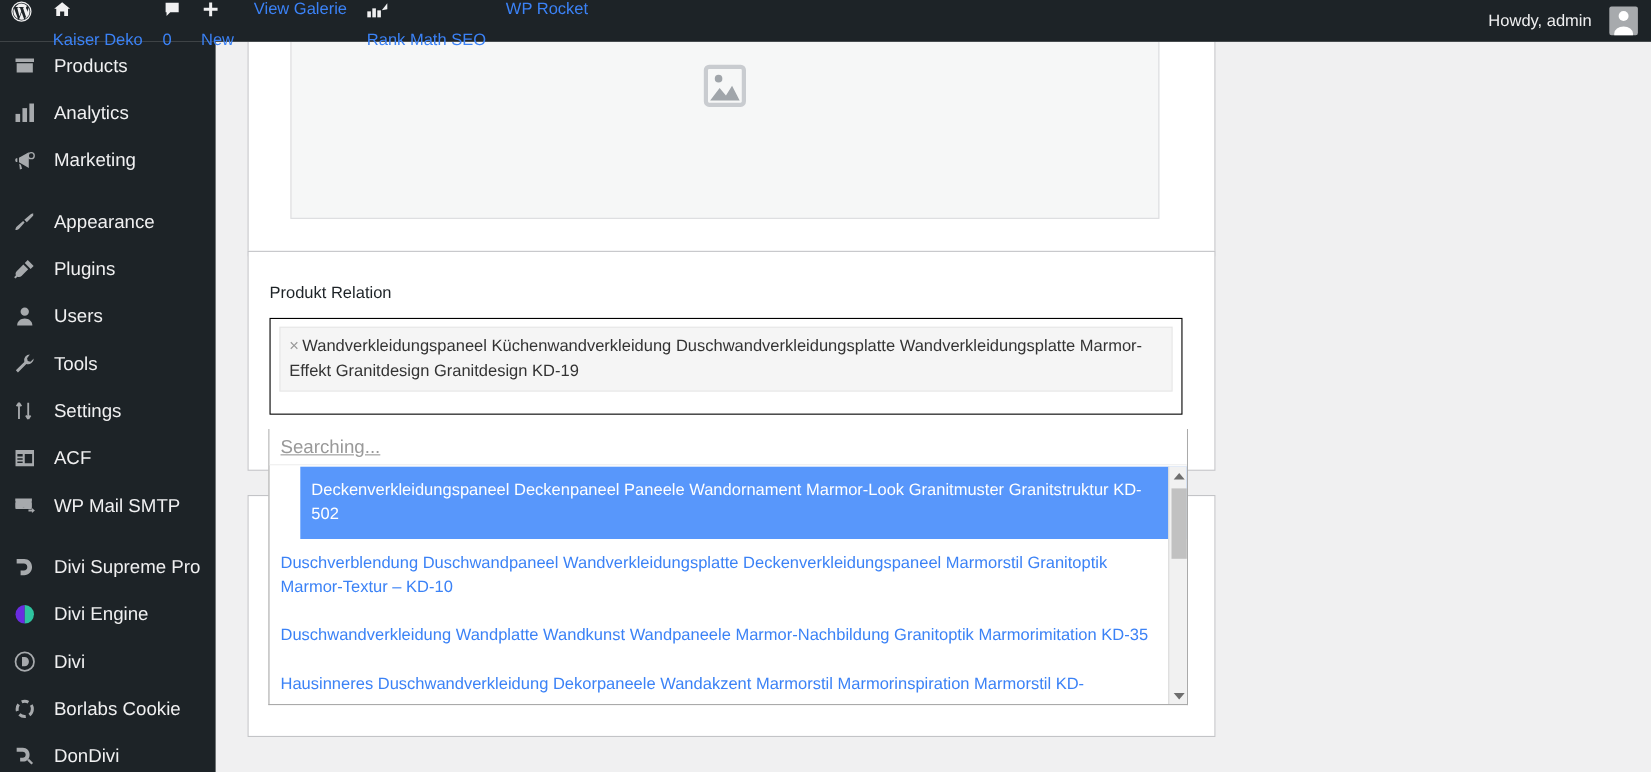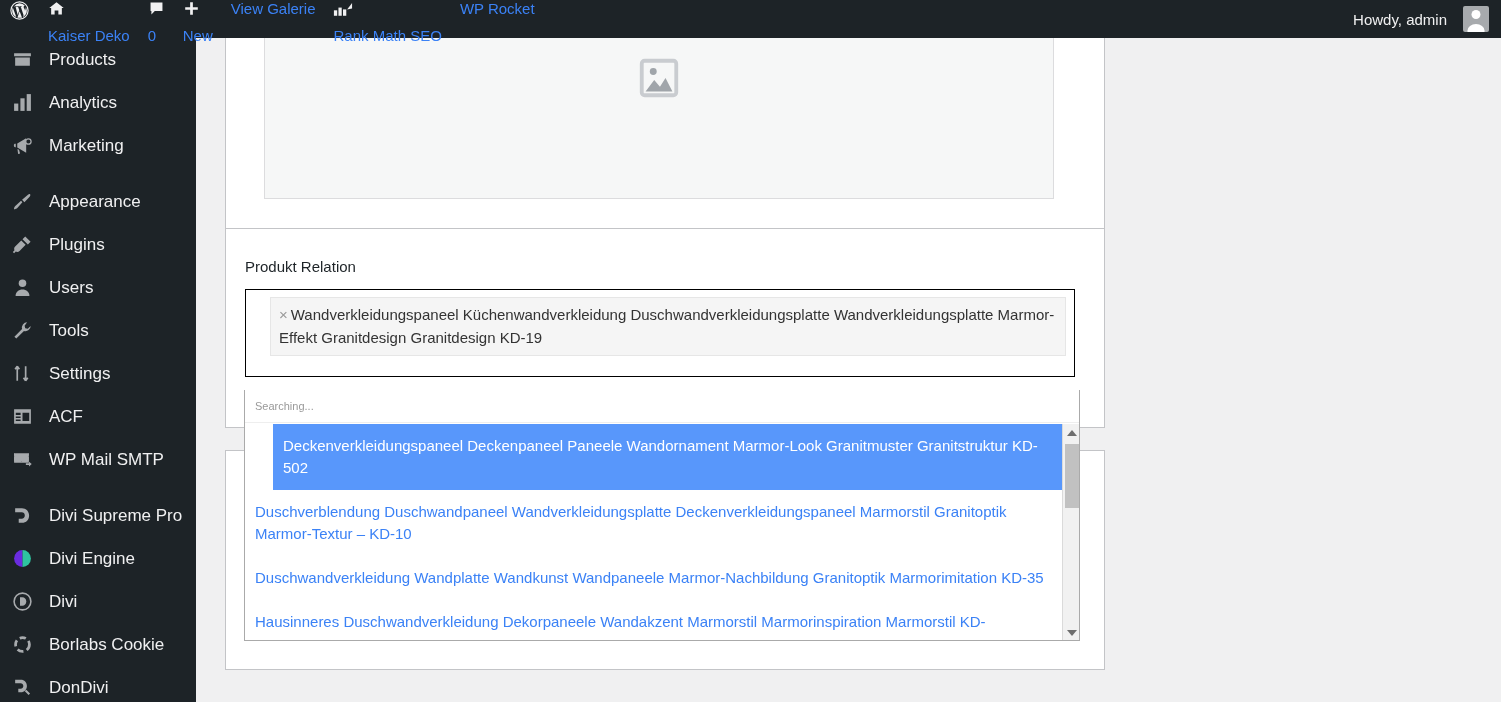--- a/index.html
+++ b/index.html
@@ -99,21 +99,21 @@
   .field-label {
     position: absolute; left: 19px; top: 29px;
     font-size: 15px; color: #1d2327;
   }
   .select-control {
     position: absolute; left: 19px; top: 60px;
     width: 830px; height: 88px;
     border: 1px solid #000; background: #fff;
   }
   .token {
-    position: absolute; left: 24px; top: 7px; right: 8px;
+    position: absolute; left: 8px; top: 7px; right: 8px;
     background: #f5f5f5; border: 1px solid #e6e6e6;
     color: #333; font-size: 15px; line-height: 23px;
     padding: 5px 8px 6px 8px;
   }
   .token-x { color: #999; margin-right: 3px; font-size: 15px; cursor: pointer; }
 
   
   #box-lower { left: 29px; top: 412px; width: 880px; height: 220px; }
   .lower-head {
     position: absolute; left: 19px; top: 15px;
@@ -138,23 +138,24 @@
     position: absolute; left: 48px; top: 352px;
     width: 836px; height: 251px;
     background: #fff;
     border: 1px solid #aaa; border-top: none;
     z-index: 90;
     overflow: hidden;
   }
   .dd-search {
     height: 33px; line-height: 33px;
     padding-left: 10px;
-    font-size: 11px; color: #999;
+    font-size: 17px; color: #999;
     border-bottom: 1px solid #eee;
     background: #fff;
+    text-decoration: underline;
   }
   .dd-list {
     position: absolute; left: 0; top: 34px;
     width: 836px; height: 217px;
     overflow: hidden;
   }
   .dd-item {
     font-size: 15px; line-height: 22px;
     color: #3b82f6;
     padding: 11px 22px 11px 10px;

